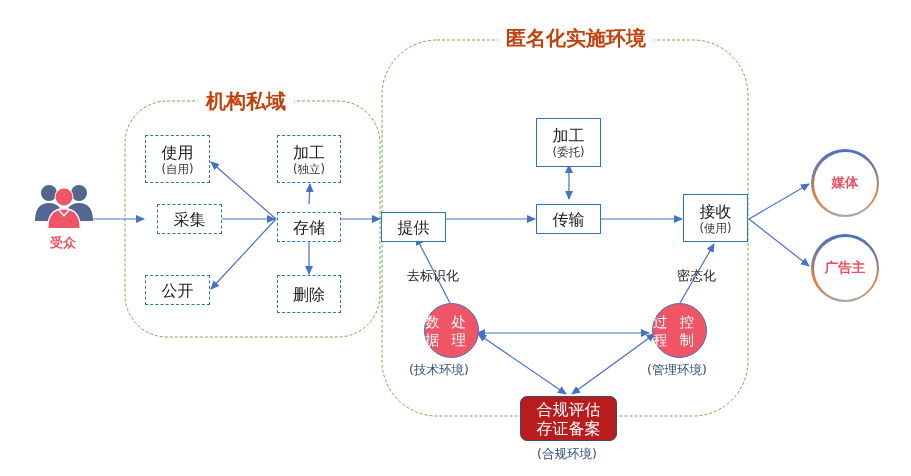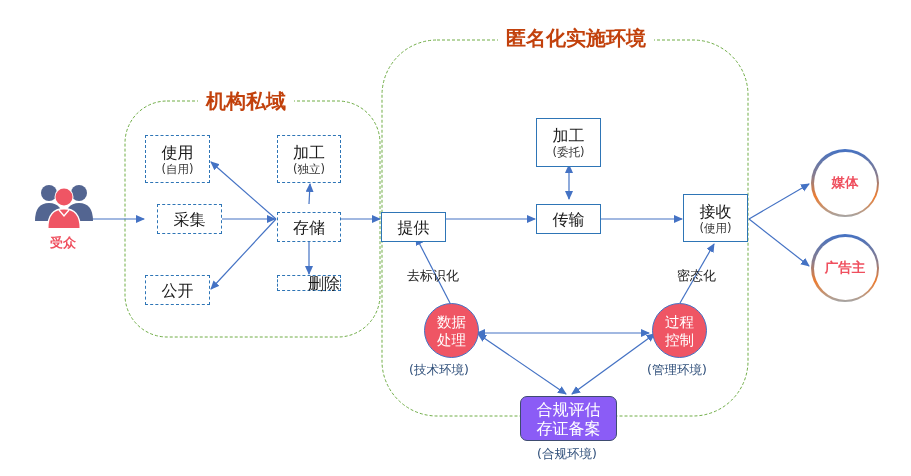--- a/index.html
+++ b/index.html
@@ -9,25 +9,25 @@
   .abs { position: absolute; }
   .region-title { position: absolute; background: #fff; color: #c2410c; font-weight: bold;
                   font-size: 20px; padding: 0 8px; line-height: 20px; white-space: nowrap; }
   .box { position: absolute; box-sizing: border-box; display: flex; flex-direction: column;
          align-items: center; justify-content: center; background: #fff; color: #1a1a1a; }
   .box.dashed { border: 1.3px dashed #2e75b6; }
   .box.solid { border: 1.5px solid #2e75b6; }
   .box .main { font-size: 16px; line-height: 19px; }
   .box .sub { font-size: 11.5px; line-height: 14px; color: #333; }
   .circle-red { position: absolute; border-radius: 50%; background: #ef5564; border: 1.2px solid #4472c4;
-                color: #fff; display: flex; flex-direction: column; align-items: center; justify-content: center;
+                color: #fff; display: flex; flex-direction: row; align-items: center; justify-content: center;
                 box-sizing: border-box; font-size: 14.5px; line-height: 18px; }
   .env-label { position: absolute; font-size: 12.5px; color: #2f4f7a; white-space: nowrap; }
   .edge-label { position: absolute; font-size: 13px; color: #222; white-space: nowrap; background: transparent; }
-  .compliance { position: absolute; background: #8b5cf6; border: 1.2px solid #3e4c70; border-radius: 7px;
+  .compliance { position: absolute; background: #b91c1c; border: 1.2px solid #3e4c70; border-radius: 7px;
                 color: #fff; display: flex; flex-direction: column; align-items: center; justify-content: center;
                 box-sizing: border-box; font-size: 16px; line-height: 19px; }
   .ring { position: absolute; border-radius: 50%; display: flex; align-items: center; justify-content: center;
           color: #ef4f5e; font-weight: bold; font-size: 13.5px; }
   .ring-outer { position: absolute; border-radius: 50%;
                 background: linear-gradient(180deg, #4472c4 0%, #8a7d8c 40%, #ed7d31 70%, #a5a5a5 100%); }
   .ring-inner { position: absolute; border-radius: 50%; background: #fff; left: 2.5px; top: 2.5px; right: 2.5px; bottom: 2.5px; }
   .ring-text { position: relative; z-index: 2; }
   .audience-label { position: absolute; color: #ef4f5e; font-weight: bold; font-size: 13px; }
 </style>
@@ -112,21 +112,21 @@
 </div>
 <div class="box dashed" style="left:145px; top:204px; width:65px; height:30px;margin-left:12px;">
   <span class="main">采集</span>
 </div>
 <div class="box dashed" style="left:277px; top:212px; width:64px; height:30px;">
   <span class="main">存储</span>
 </div>
 <div class="box dashed" style="left:145px; top:275px; width:65px; height:30px;">
   <span class="main">公开</span>
 </div>
-<div class="box dashed" style="left:277px; top:275px; width:64px; height:16px;align-items:flex-end;">
+<div class="box dashed" style="left:277px; top:275px; width:64px; height:38px;">
   <span class="main">删除</span>
 </div>
 
 <div class="box solid" style="left:381px; top:204px; width:65px; height:30px;margin-top:8px;">
   <span class="main">提供</span>
 </div>
 <div class="box solid" style="left:536px; top:118px; width:65px; height:49px;">
   <span class="main">加工</span>
   <span class="sub">(委托)</span>
 </div>

